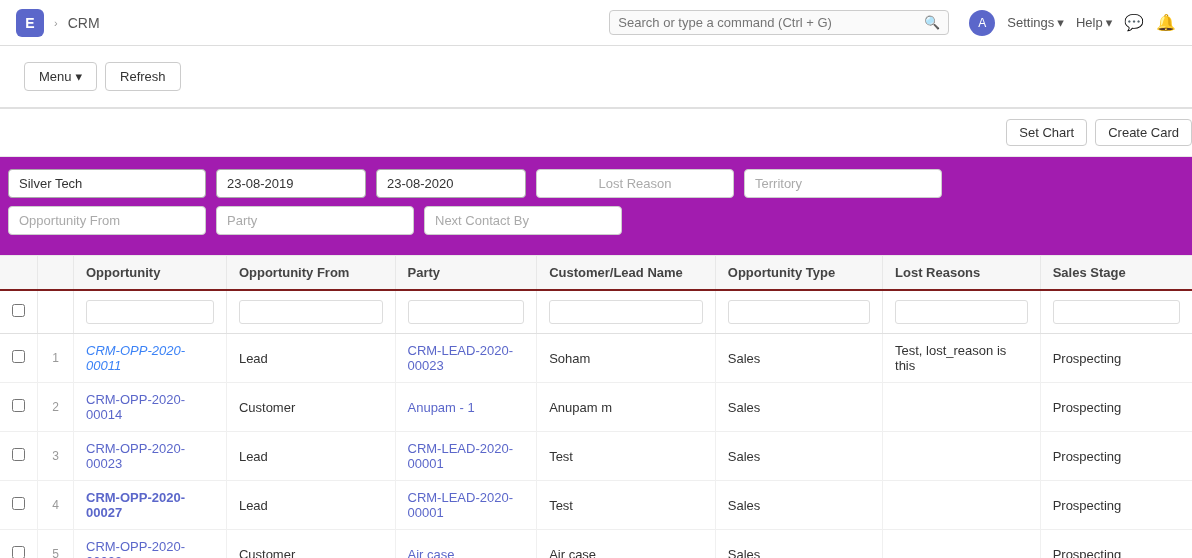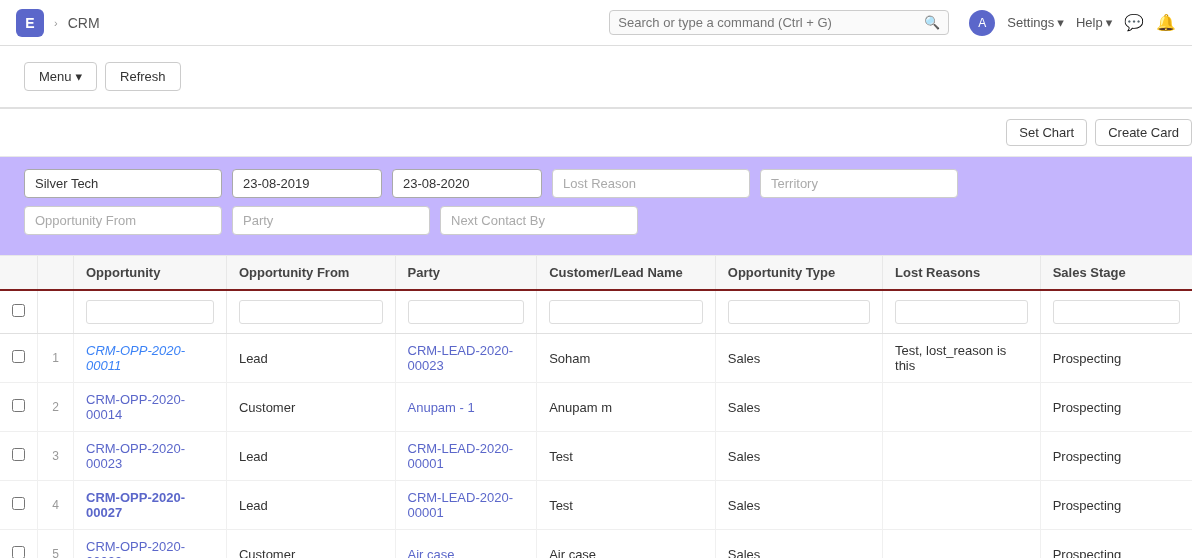--- a/index.html
+++ b/index.html
@@ -52,21 +52,21 @@
     .toolbar-row {
       display: flex; justify-content: flex-end; align-items: center;
       padding: 10px 0; border-bottom: 1px solid #e8e8e8; gap: 8px; background: #fff;
     }
     .btn-toolbar {
       padding: 5px 12px; border: 1px solid #ccc; border-radius: 4px; background: #fff;
       font-size: 13px; color: #333; cursor: pointer;
     }
 
     
-    .filters-section { padding: 12px 24px; border-bottom: 1px solid #e8e8e8; background: #c4b5fd; }
+    .filters-section { padding: 12px 8px; border-bottom: 1px solid #e8e8e8; background: #a21caf; }
     .filter-row { display: flex; gap: 10px; margin-bottom: 8px; flex-wrap: wrap; }
     .filter-input {
       padding: 6px 10px; border: 1px solid #ccc; border-radius: 4px; font-size: 13px; color: #333;
       background: #fff; outline: none; min-width: 130px;
     }
     .filter-input::placeholder { color: #aaa; }
     .filter-input.has-value { border-color: #aaa; }
     .filter-input.date-field { width: 150px; }
 
     
@@ -130,21 +130,21 @@
   <div class="toolbar-row">
     <button class="btn-toolbar">Set Chart</button>
     <button class="btn-toolbar">Create Card</button>
   </div>
 
   <div class="filters-section">
     <div class="filter-row">
       <input type="text" class="filter-input has-value" value="Silver Tech" style="">
       <input type="text" class="filter-input date-field has-value" value="23-08-2019" style="">
       <input type="text" class="filter-input date-field has-value" value="23-08-2020" style="">
-      <input type="text" class="filter-input" style="min-width: 160px;" placeholder="Lost Reason">
+      <input type="text" class="filter-input" style="min-width: 160px; text-align: center;" placeholder="Lost Reason">
       <input type="text" class="filter-input" style="min-width: 160px;" placeholder="Territory">
     </div>
     <div class="filter-row">
       <input type="text" class="filter-input" placeholder="Opportunity From" style="">
       <input type="text" class="filter-input" placeholder="Party" style="">
       <input type="text" class="filter-input" placeholder="Next Contact By" style="">
     </div>
   </div>
 
   <div class="table-container">

